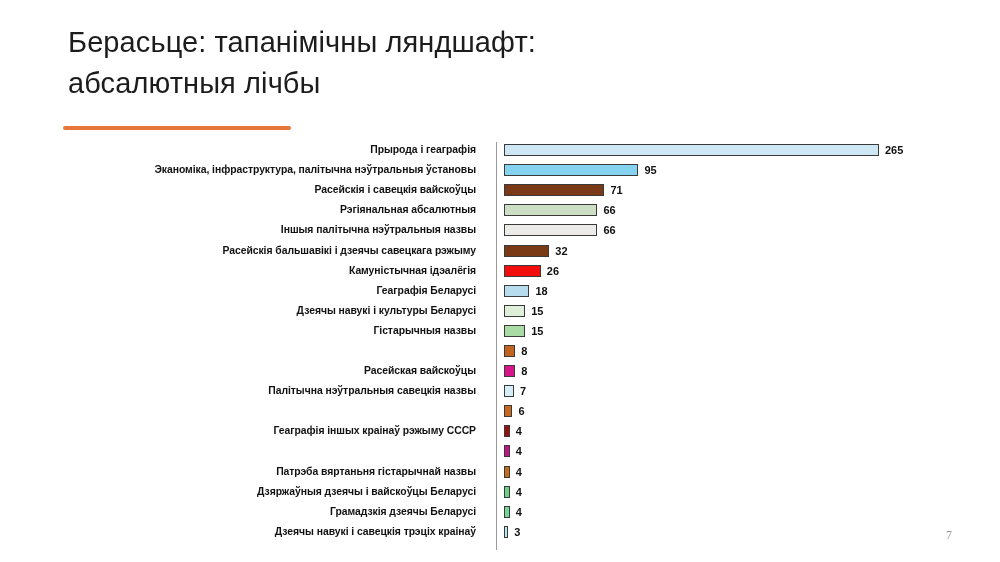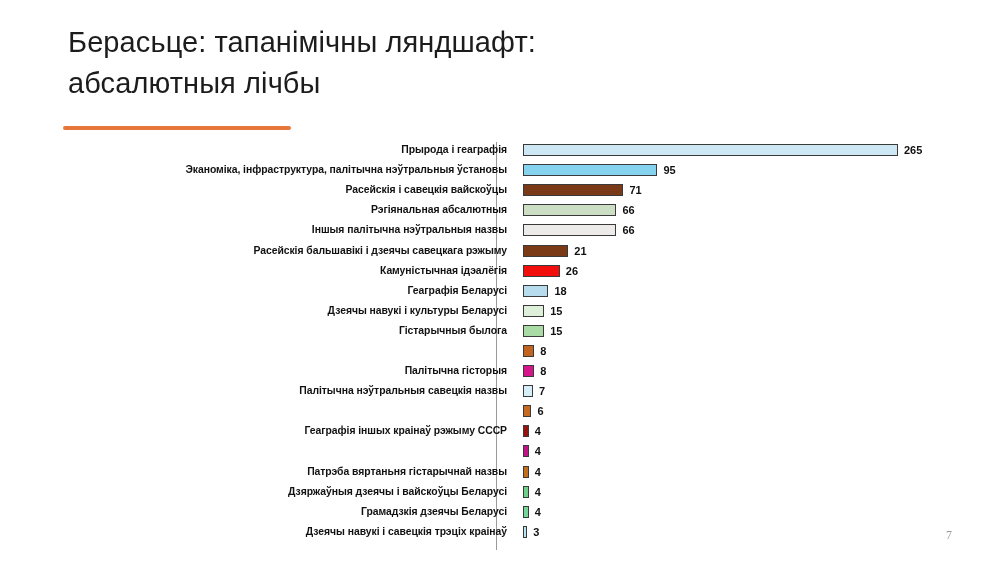--- a/index.html
+++ b/index.html
@@ -59,34 +59,34 @@
 
   .bar-row {
     position: relative;
     height: 20.1px;
     display: flex;
     align-items: center;
   }
 
   .cat-label {
     position: absolute;
-    right: 493px;
+    right: 524px;
     width: 430px;
     text-align: right;
     font-size: 10.4px;
     font-weight: bold;
     color: #111111;
     line-height: 12px;
     white-space: nowrap;
     letter-spacing: -0.05px;
   }
 
   .bar-wrap {
     position: absolute;
-    left: 523px;
+    left: 504px;
     display: flex;
     align-items: center;
     height: 20.1px;
   }
 
   .bar {
     height: 12px;
     border: 1px solid #3a3a3a;
     box-sizing: border-box;
   }
@@ -153,21 +153,21 @@
         <div class="cat-label">Іншыя палітычна нэўтральныя назвы</div>
         <div class="bar-wrap">
           <div class="bar" style="background: rgb(236, 235, 233); width: 93.3962px;"></div>
           <div class="bar-value">66</div>
         </div>
       </div>
       <div class="bar-row">
         <div class="cat-label">Расейскія бальшавікі і дзеячы савецкага рэжыму</div>
         <div class="bar-wrap">
           <div class="bar" style="background: rgb(123, 58, 22); width: 45.283px;"></div>
-          <div class="bar-value">21</div>
+          <div class="bar-value">32</div>
         </div>
       </div>
       <div class="bar-row">
         <div class="cat-label">Камуністычная ідэалёгія</div>
         <div class="bar-wrap">
           <div class="bar" style="background: rgb(243, 14, 14); width: 36.7925px;"></div>
           <div class="bar-value">26</div>
         </div>
       </div>
       <div class="bar-row">
@@ -178,34 +178,34 @@
         </div>
       </div>
       <div class="bar-row">
         <div class="cat-label">Дзеячы навукі і культуры Беларусі</div>
         <div class="bar-wrap">
           <div class="bar" style="background: rgb(223, 240, 218); width: 21.2264px;"></div>
           <div class="bar-value">15</div>
         </div>
       </div>
       <div class="bar-row">
-        <div class="cat-label">Гістарычныя былога</div>
+        <div class="cat-label">Гістарычныя назвы</div>
         <div class="bar-wrap">
           <div class="bar" style="background: rgb(169, 219, 164); width: 21.2264px;"></div>
           <div class="bar-value">15</div>
         </div>
       </div>
       <div class="bar-row">
         <div class="bar-wrap">
           <div class="bar" style="background: rgb(193, 100, 31); width: 11.3208px;"></div>
           <div class="bar-value">8</div>
         </div>
       </div>
       <div class="bar-row">
-        <div class="cat-label">Палітычна гісторыя</div>
+        <div class="cat-label">Расейская вайскоўцы</div>
         <div class="bar-wrap">
           <div class="bar" style="background: rgb(214, 21, 138); width: 11.3208px;"></div>
           <div class="bar-value">8</div>
         </div>
       </div>
       <div class="bar-row">
         <div class="cat-label">Палітычна нэўтральныя савецкія назвы</div>
         <div class="bar-wrap">
           <div class="bar" style="background: rgb(214, 238, 248); width: 9.90566px;"></div>
           <div class="bar-value">7</div>

